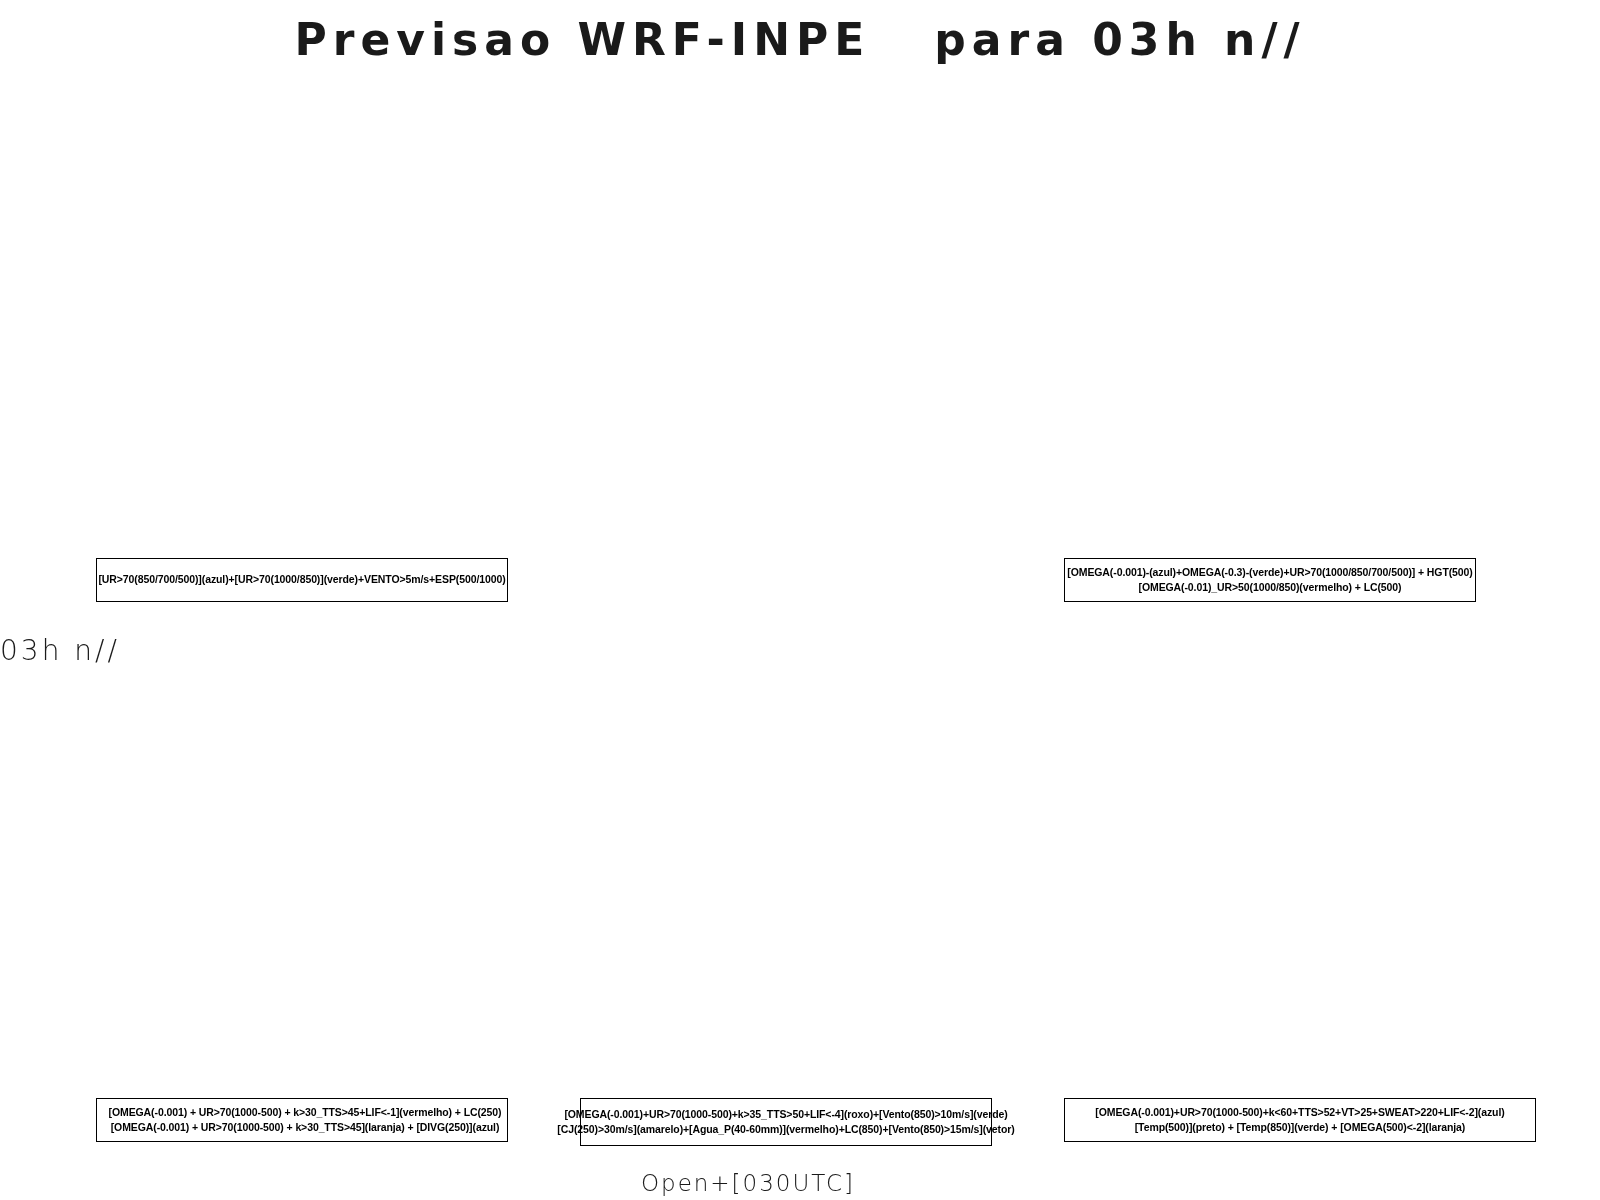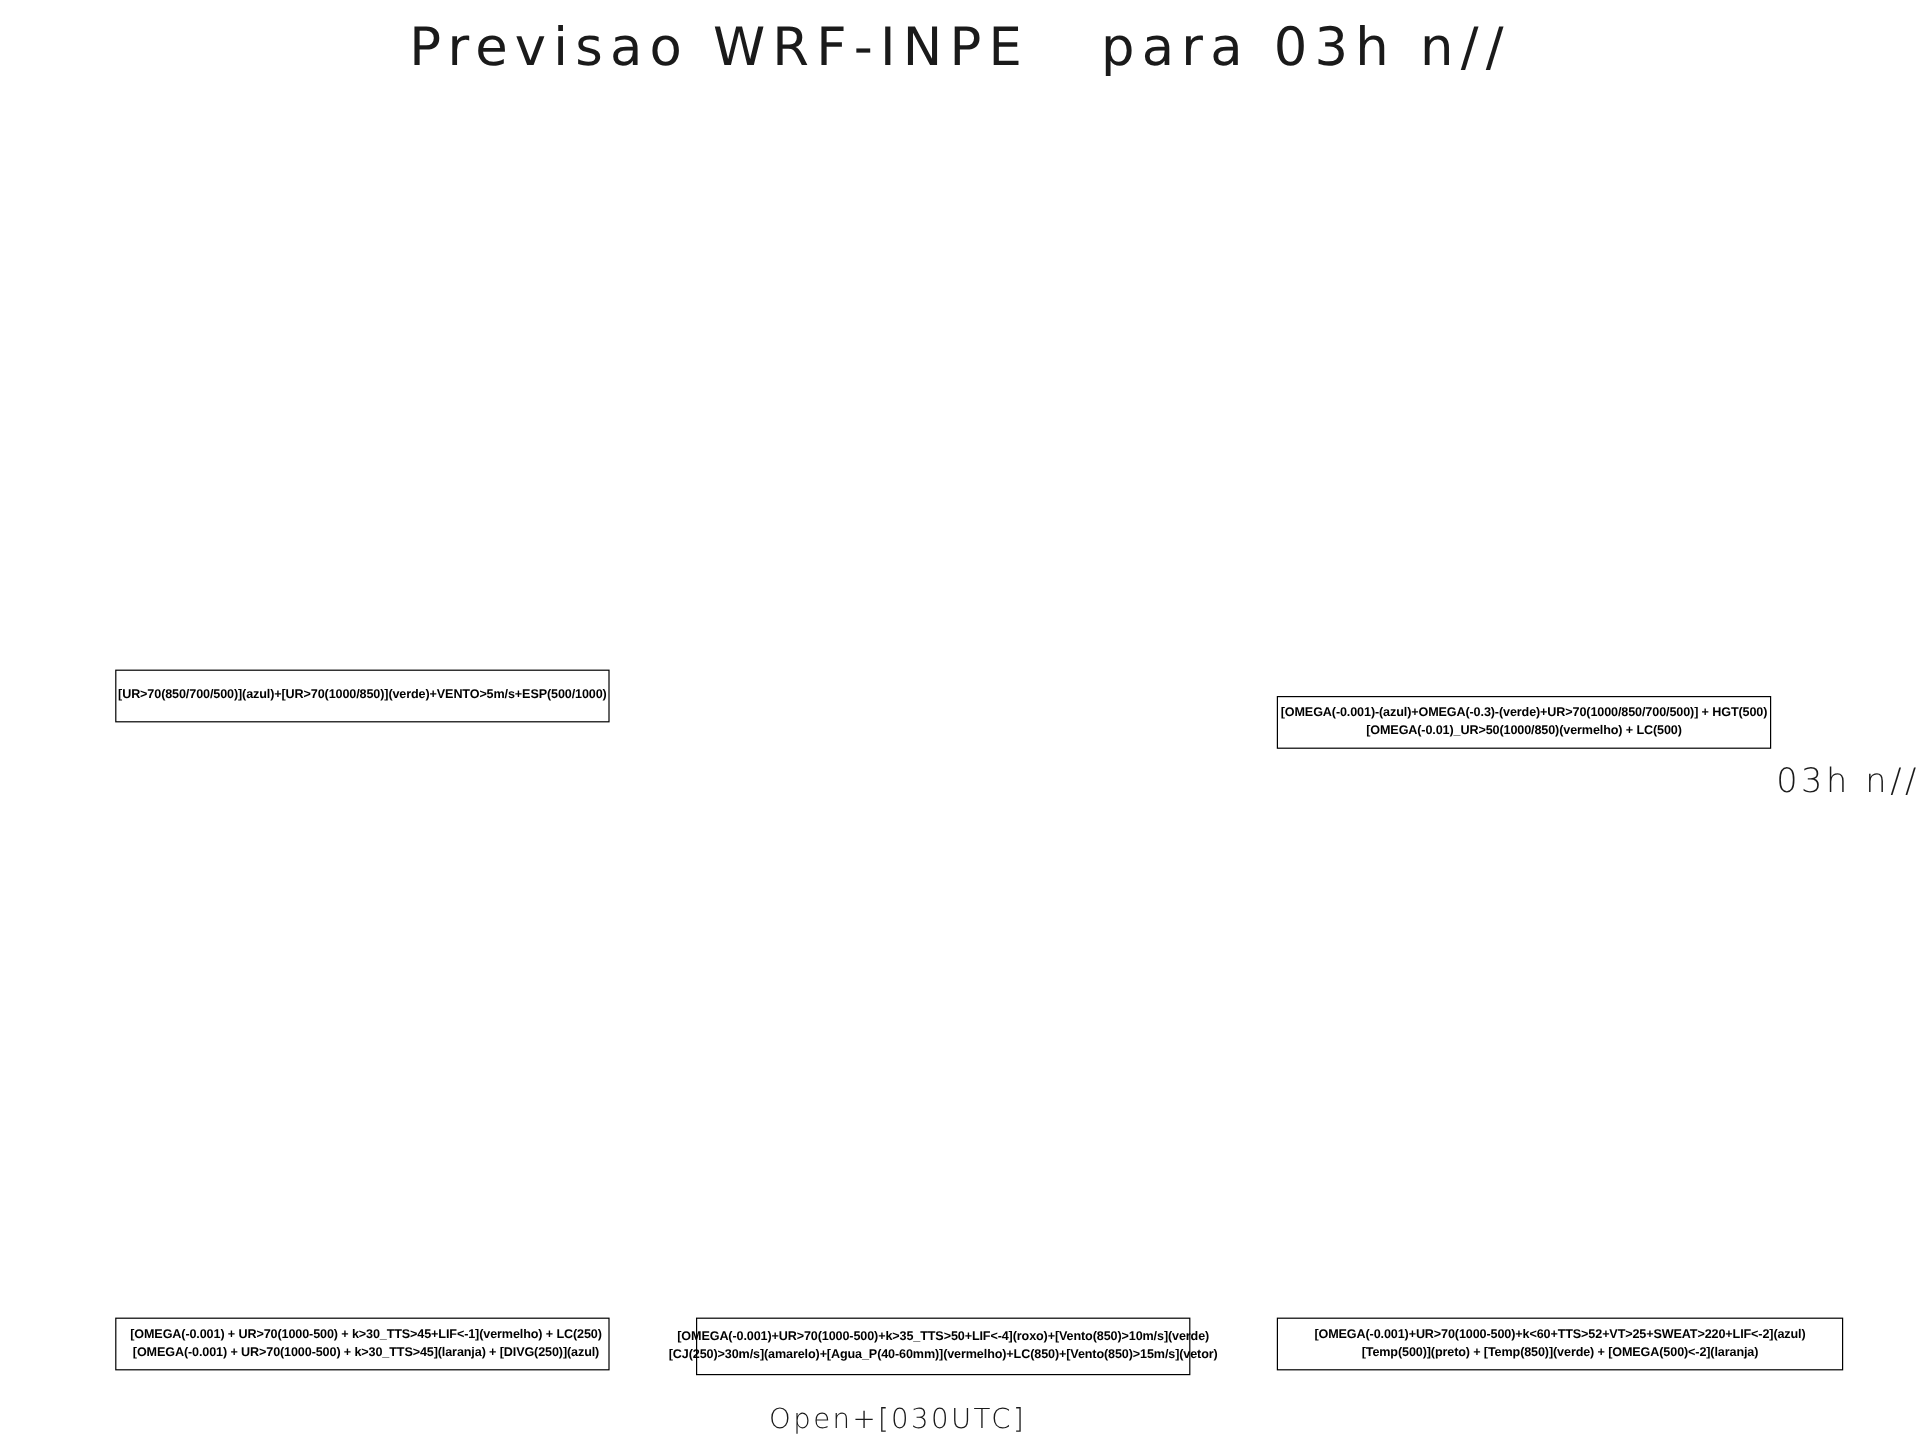--- a/index.html
+++ b/index.html
@@ -17,31 +17,31 @@
     color: #000000;
   }
   .main-title {
     position: absolute;
     top: 14px;
     left: 0;
     width: 1600px;
     text-align: center;
     font-family: "DejaVu Sans", sans-serif;
     font-size: 44px;
-    font-weight: 400;
+    font-weight: 700;
     letter-spacing: 6px;
     color: #1a1a1a;
     white-space: pre;
   }
   .subtitle {
     position: absolute;
     top: 634px;
     left: 0;
     width: 1600px;
-    text-align: right;
+    text-align: left;
     font-family: "DejaVu Sans", sans-serif;
     font-size: 28px;
     font-weight: 300;
     letter-spacing: 3px;
     color: #1a1a1a;
     white-space: pre;
   }
   .footer-note {
     position: absolute;
     bottom: 4px;
@@ -73,21 +73,21 @@
     font-size: 10.5px;
     font-weight: bold;
     line-height: 1.45;
     white-space: nowrap;
     color: #000000;
     letter-spacing: -0.1px;
   }
   
   #legend-top-left   { left: 96px;  top: 558px; width: 412px; height: 44px; }
   #legend-top-center { left: 580px; top: 558px; width: 412px; height: 44px; }
-  #legend-top-right  { left: 1064px;top: 580px; width: 412px; height: 44px; }
+  #legend-top-right  { left: 1064px;top: 558px; width: 412px; height: 44px; }
   
   #legend-bottom-left   { left: 96px;  top: 1098px; width: 412px; height: 44px; padding-left: 12px; }
   #legend-bottom-center { left: 580px; top: 1098px; width: 412px; height: 48px; }
   #legend-bottom-right  { left: 1064px;top: 1098px; width: 472px; height: 44px; }
 </style>
 </head>
 <body>
 
 <div class="page">
 

